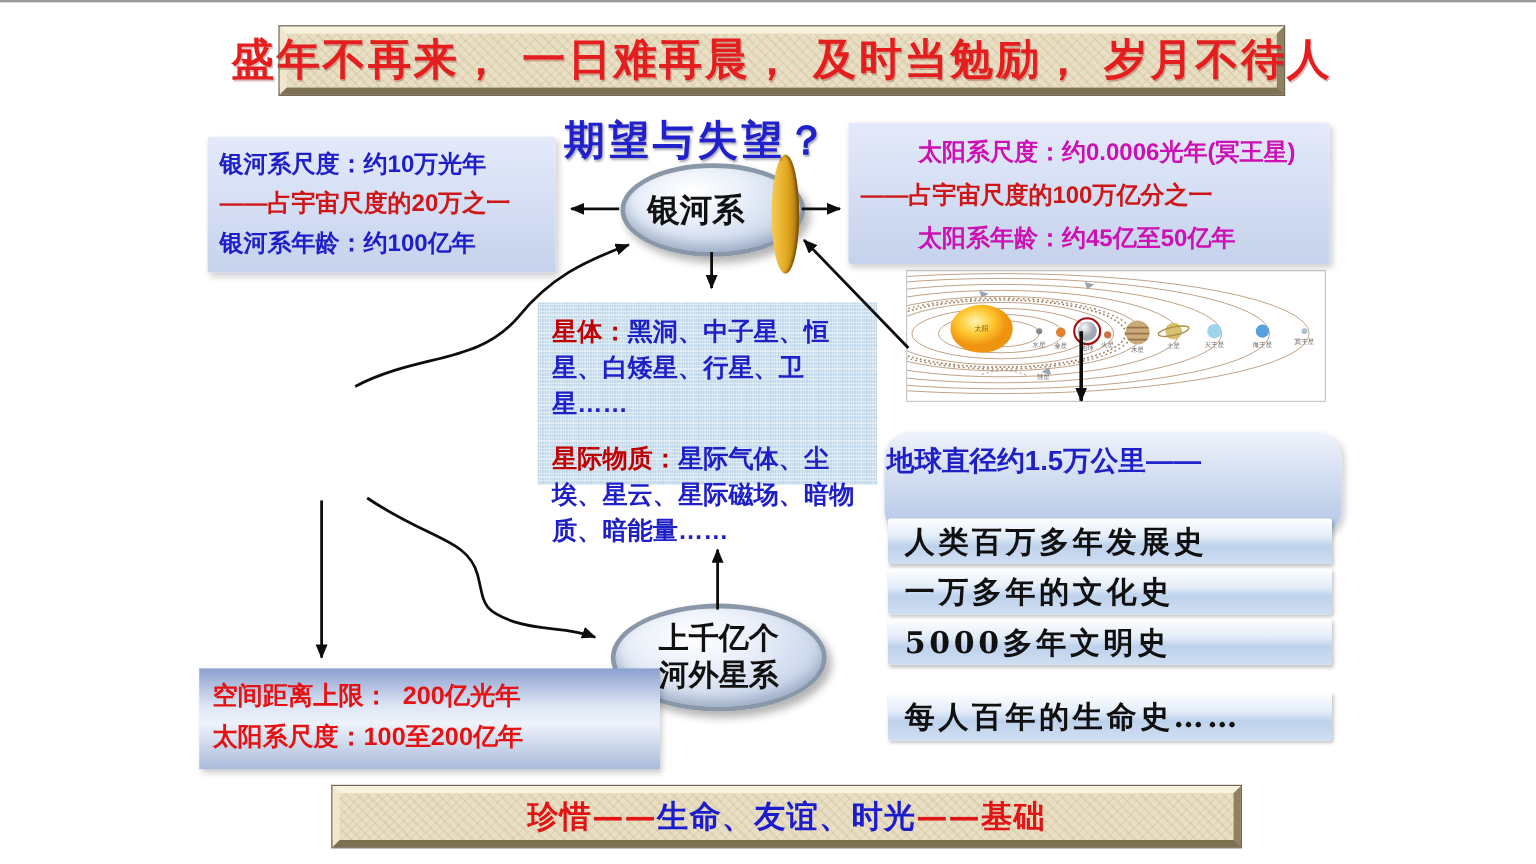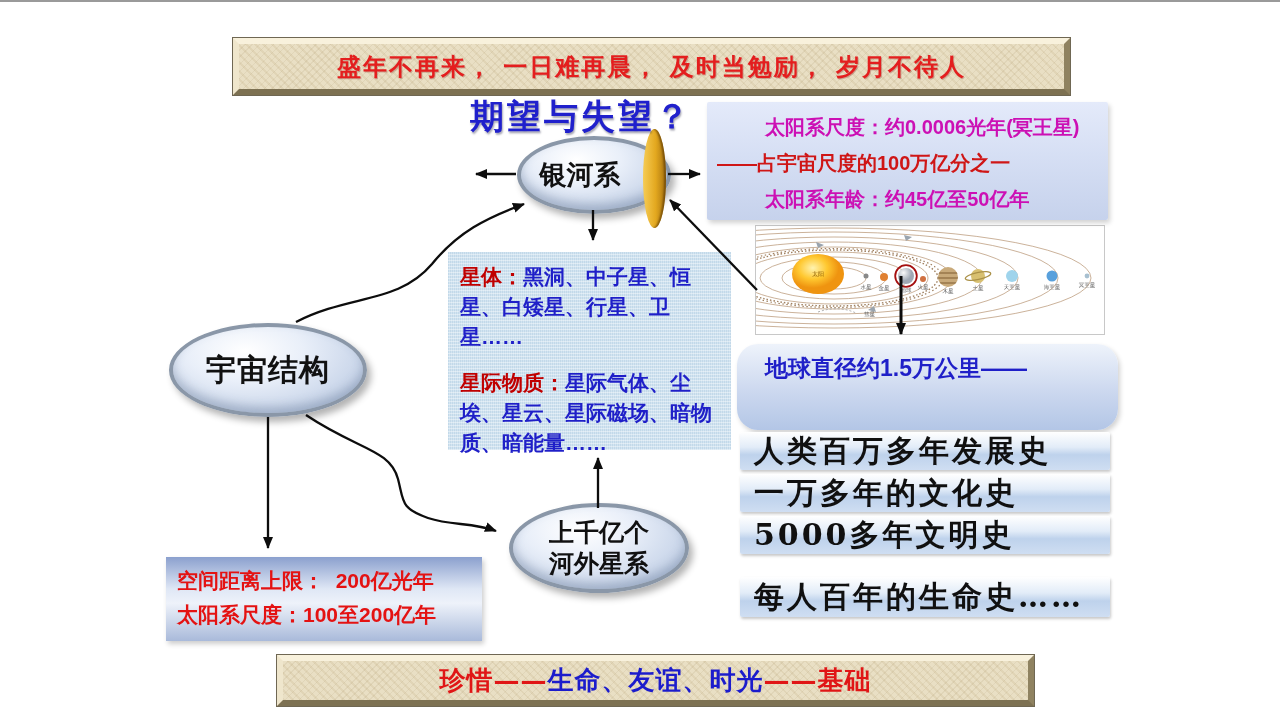--- a/index.html
+++ b/index.html
@@ -14,50 +14,50 @@
     background-color:#e9dfc4;
     background-image:
       repeating-linear-gradient(45deg, rgba(150,120,60,.10) 0 2px, rgba(0,0,0,0) 2px 6px),
       repeating-linear-gradient(-45deg, rgba(120,95,45,.08) 0 1px, rgba(0,0,0,0) 1px 5px);
     border:6px solid;
     border-color:#f8f1dc #8f8260 #7d7152 #efe6cc;
     outline:1px solid #6f6753;
     display:flex;align-items:center;justify-content:center;
     font-family:"DejaVu Serif", serif;font-weight:bold;
   }
-  .banner-top{left:233px;top:36px;width:837px;height:57px;font-size:24px;letter-spacing:2px;}
+  .banner-top{left:233px;top:20px;width:837px;height:57px;font-size:36px;letter-spacing:2px;}
   .banner-top .t{color:#e41e1e;text-shadow:1px 1px 0 rgba(120,0,0,.25);white-space:pre;}
   .banner-bottom{left:277px;top:653px;width:757px;height:51px;font-size:26px;letter-spacing:1px;}
   .banner-bottom .r{color:#e01616;text-align:center;}
   .banner-bottom .b{color:#1c1ccc;}
   
   .subtitle{
     position:absolute;left:470px;top:92px;width:260px;text-align:left;
     font-family:"DejaVu Serif", serif;font-weight:bold;font-size:34px;color:#2020cc;
     text-shadow:1px 2px 2px rgba(0,0,40,.35);letter-spacing:3px;z-index:3;
   }
   
   .statbox{
     position:absolute;box-sizing:border-box;border-radius:2px;
     background:linear-gradient(180deg,#e4eafa 0%,#d6dff4 45%,#c6d2ec 100%);
     box-shadow:2px 3px 5px rgba(0,0,0,.18);
     font-weight:bold;padding:7px 10px;z-index:2;
   }
   .galaxy-stats{left:173px;top:112px;width:290px;height:113px;font-size:20px;line-height:33px;}
   .solar-stats{left:707px;top:100px;width:401px;height:118px;font-size:20px;line-height:36px;}
-  .earth-box{left:737px;top:342px;width:381px;height:86px;font-size:23px;line-height:37px;padding:6px 28px;
+  .earth-box{left:737px;top:358px;width:381px;height:86px;font-size:23px;line-height:37px;padding:6px 2px;
     background:linear-gradient(180deg,#eef3fb 0%,#ccd8ef 55%,#b3c6e6 100%);border-radius:21px;}
   .c-blue{color:#1f1fc8;}
   .c-red{color:#cf1616;}
   .c-magenta{color:#cc10b4;margin-left:48px;}
   .c-darkred{color:#c00000;}
   .pre{white-space:pre;}
   
   .stars-box{
-    position:absolute;left:448px;top:250px;width:283px;height:198px;box-sizing:border-box;
+    position:absolute;left:448px;top:250px;width:283px;height:152px;box-sizing:border-box;
     background-color:#d2e4f1;
     background-image:
       repeating-linear-gradient(0deg, rgba(255,255,255,.4) 0 1px, rgba(0,0,0,0) 1px 3px),
       repeating-linear-gradient(90deg, rgba(150,185,210,.25) 0 1px, rgba(0,0,0,0) 1px 2px);
     padding:10px 12px;font-weight:bold;font-size:21px;line-height:30px;z-index:1;
   }
   .stars-box p{margin:0 0 16px 0;}
   
   .node{
     position:absolute;box-sizing:border-box;border-radius:50%;
@@ -75,25 +75,25 @@
     box-shadow:inset -2px 0 2px rgba(90,55,0,.6);z-index:3;
   }
   .universe-node{left:169px;top:321px;width:198px;height:94px;font-size:30px;letter-spacing:1px;}
   .galaxies-node{left:509px;top:501px;width:180px;height:90px;font-size:25px;line-height:31px;}
   
   .bar{
     position:absolute;left:740px;width:370px;height:38px;box-sizing:border-box;border-radius:2px;
     background:linear-gradient(180deg,#ffffff 0%,#e2ecf8 40%,#bed2ec 60%,#cfdef2 100%);
     box-shadow:1px 2px 3px rgba(0,0,0,.22);
     display:flex;align-items:center;padding-left:14px;
-    font-family:"DejaVu Serif", serif;font-weight:bold;font-size:30px;letter-spacing:3px;color:#101010;z-index:2;
+    font-family:"DejaVu Serif", serif;font-weight:bold;font-size:25px;letter-spacing:3px;color:#101010;z-index:2;
   }
   
   .limits-box{
-    position:absolute;left:166px;top:555px;width:316px;height:84px;box-sizing:border-box;
+    position:absolute;left:166px;top:555px;width:384px;height:84px;box-sizing:border-box;
     background:linear-gradient(180deg,#8ba0ce 0%,#dfe7f5 38%,#eef2fa 55%,#a9bada 100%);
     box-shadow:2px 3px 5px rgba(0,0,0,.2);
     padding:7px 11px;font-weight:bold;font-size:21px;line-height:34px;color:#e41212;z-index:2;
   }
   
   .solar-img{position:absolute;left:755px;top:223px;width:348px;height:108px;background:#fff;
     border:1px solid #c8c8c8;z-index:1;}
   
   .arrows{position:absolute;left:0;top:0;width:1280px;height:720px;z-index:4;pointer-events:none;}
 </style>
@@ -101,20 +101,25 @@
 <body>
 
 <div class="slide">
 
   <div class="banner banner-top">
     <span class="t">盛年不再来， 一日难再晨， 及时当勉励， 岁月不待人</span>
   </div>
 
   <div class="subtitle">期望与失望？</div>
 
+  <div class="statbox galaxy-stats">
+    <div class="c-blue">银河系尺度：约10万光年</div>
+    <div class="c-red">——占宇宙尺度的20万之一</div>
+    <div class="c-blue">银河系年龄：约100亿年</div>
+  </div>
 
   <div class="node galaxy-node">
     <span class="lbl">银河系</span>
     <span class="galaxy-disc"></span>
   </div>
 
   <div class="statbox solar-stats">
     <div class="c-magenta">太阳系尺度：约0.0006光年(冥王星)</div>
     <div class="c-red">——占宇宙尺度的100万亿分之一</div>
     <div class="c-magenta">太阳系年龄：约45亿至50亿年</div>
@@ -193,23 +198,20 @@
     </g>
     <path d="M 62 86 Q 82 79 100 87" fill="none" stroke="#999" stroke-width="0.8" stroke-dasharray="2 2"></path>
     <text x="108" y="90" font-size="5.5" fill="#666">彗星</text>
   </svg>
 
   <div class="stars-box">
     <p><span class="c-darkred">星体：</span><span class="c-blue">黑洞、中子星、恒星、白矮星、行星、卫星……</span></p>
     <p><span class="c-darkred">星际物质：</span><span class="c-blue">星际气体、尘埃、星云、星际磁场、暗物质、暗能量……</span></p>
   </div>
 
-  <div class="node universe-node">
-    <span>宇宙结构</span>
-  </div>
 
   <div class="statbox earth-box">
     <div class="c-blue">地球直径约1.5万公里——</div>
   </div>
 
   <div class="bar" style="top:430px">
       <span>人类百万多年发展史</span>
     </div>
   <div class="bar" style="top:472px">
       <span>一万多年的文化史</span>

